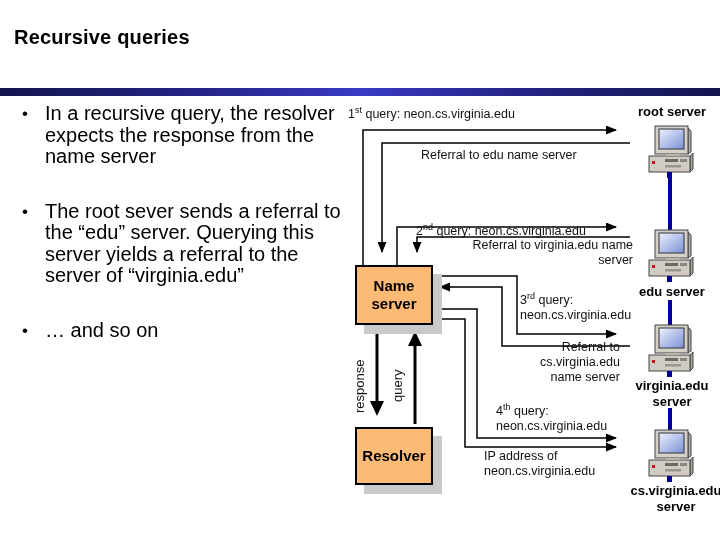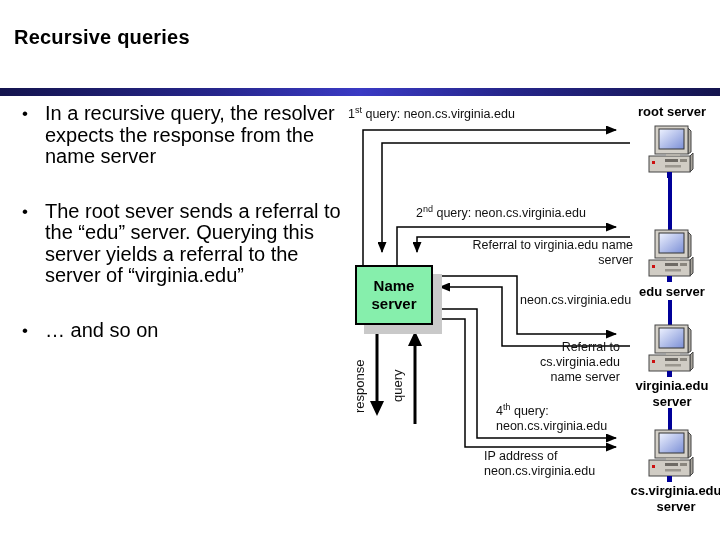--- a/index.html
+++ b/index.html
@@ -28,21 +28,21 @@
     content:"\2022";position:absolute;left:6px;top:0;font-size:17px;
   }
   .diagram{position:absolute;left:0;top:0;width:720px;height:540px;}
   .dsvg{position:absolute;left:0;top:0;}
   .dlabel{
     position:absolute;font-size:12.5px;line-height:15px;color:#111;white-space:pre-line;
   }
   .dlabel sup{font-size:9px;line-height:0;}
   .center{text-align:right;}
   .ybox{
-    position:absolute;background:#86efac;border:2px solid #000;
+    position:absolute;background:#fdba74;border:2px solid #000;
     box-shadow:9px 9px 0 0 #c9c9c9;
     display:flex;align-items:center;justify-content:center;text-align:center;
     font-weight:bold;font-size:15px;line-height:18px;white-space:pre-line;
   }
   .vlabel{
     position:absolute;font-size:13px;white-space:nowrap;color:#111;
     transform:rotate(-90deg);transform-origin:left bottom;height:13px;line-height:13px;
   }
   .srv-label{
     position:absolute;font-weight:bold;font-size:13px;line-height:15.5px;
@@ -113,42 +113,44 @@
       <polygon points="408,346 422,346 415,331" fill="#000"></polygon>
 
       <use href="#pc" x="646" y="126"></use>
       <use href="#pc" x="646" y="230"></use>
       <use href="#pc" x="646" y="325"></use>
       <use href="#pc" x="646" y="430"></use>
     </svg>
 
     <div class="dlabel" style="left:348px;top:107px"><span>1</span><sup>st</sup><span> query: neon.cs.virginia.edu</span></div>
 
+    <div class="dlabel" style="left:421px;top:148px">Referral to edu name server</div>
 
-    <div class="dlabel" style="left:416px;top:206px"><span>2</span><sup>nd</sup><span> query: neon.cs.virginia.edu</span></div>
+    <div class="dlabel" style="left:416px;top:224px"><span>2</span><sup>nd</sup><span> query: neon.cs.virginia.edu</span></div>
 
     <div class="dlabel center" style="left:437px;top:238px;width:196px">Referral to virginia.edu name
 server</div>
 
-    <div class="dlabel" style="left:520px;top:293px"><div>neon.cs.virginia.edu</div></div>
+    <div class="dlabel" style="left:520px;top:293px"><div><span>3</span><sup>rd</sup><span> query:</span></div><div>neon.cs.virginia.edu</div></div>
 
     <div class="dlabel center" style="left:508px;top:340px;width:112px">Referral to
 cs.virginia.edu
 name server</div>
 
     <div class="dlabel" style="left:496px;top:404px"><div><span>4</span><sup>th</sup><span> query:</span></div><div>neon.cs.virginia.edu</div></div>
 
     <div class="dlabel" style="left:484px;top:449px">IP address of
 neon.cs.virginia.edu</div>
 
     <div class="vlabel" style="left:366px;top:400px">response</div>
     <div class="vlabel" style="left:404px;top:389px">query</div>
 
     <div class="ybox" style="left:355px;top:265px;width:74px;height:56px">Name
 server</div>
+    <div class="ybox" style="left:355px;top:427px;width:74px;height:54px">Resolver</div>
 
     <div class="srv-label" style="left:622px;top:104px;width:100px">root server</div>
     <div class="srv-label" style="left:620px;top:284px;width:104px">edu server</div>
     <div class="srv-label" style="left:622px;top:378px;width:100px">virginia.edu
 server</div>
     <div class="srv-label" style="left:624px;top:483px;width:104px">cs.virginia.edu
 server</div>
 
   </div>
 </div>

